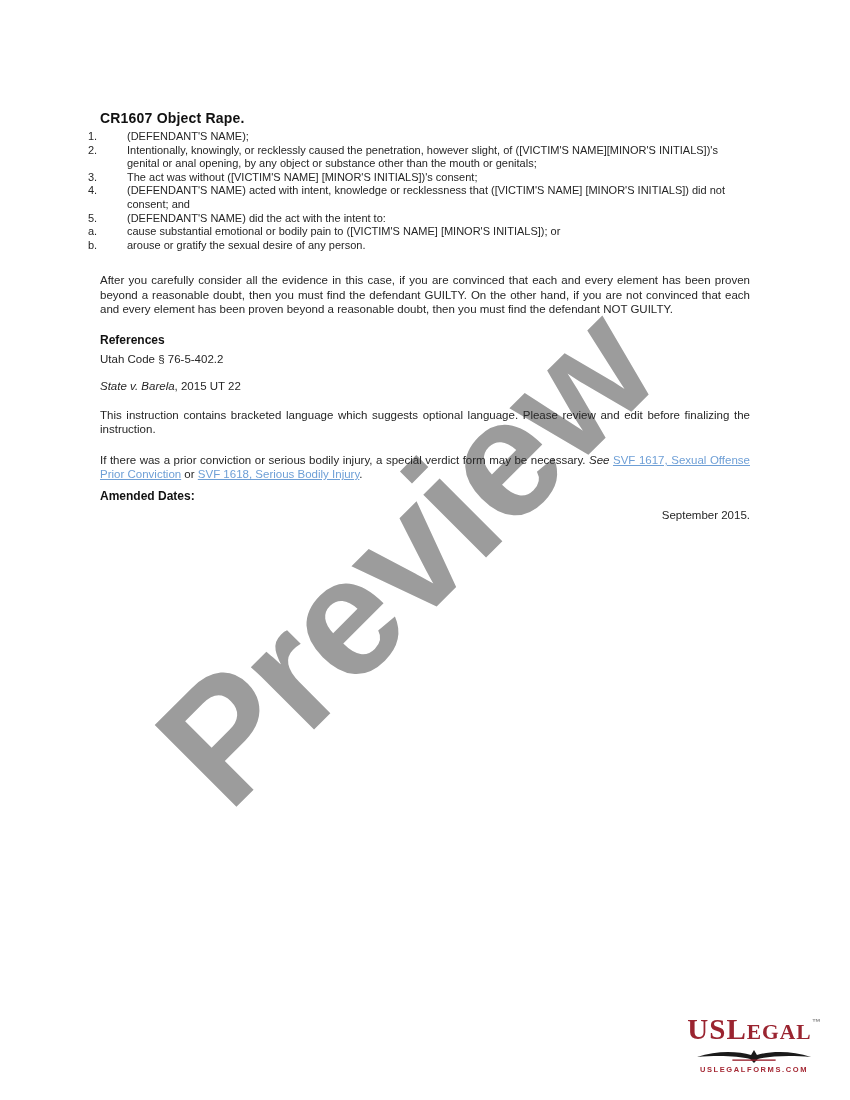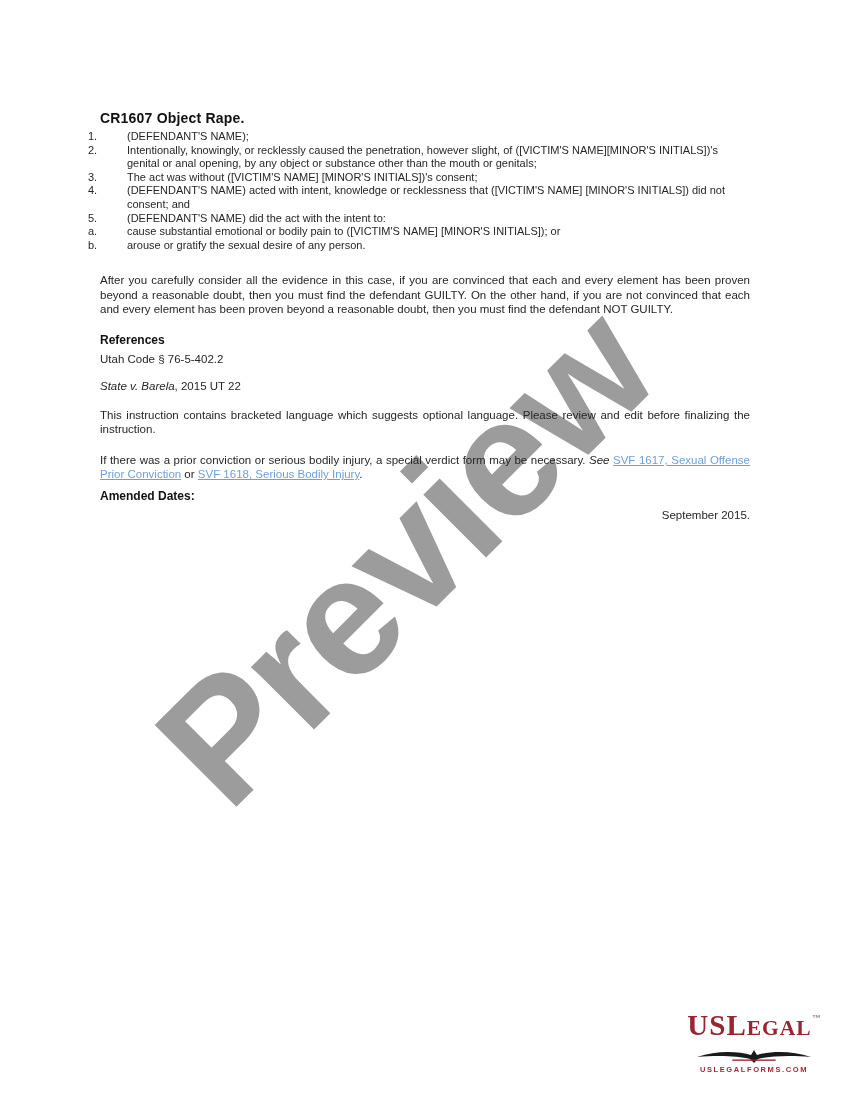--- a/index.html
+++ b/index.html
@@ -79,21 +79,21 @@
     bottom: 26px;
     width: 136px;
     text-align: center;
     z-index: 1;
   }
   .logo-word {
     font-family: "Liberation Serif", serif;
     font-weight: bold;
     color: #9a2430;
     font-size: 29px;
-    line-height: 37px;
+    line-height: 30px;
     letter-spacing: 1px;
     white-space: nowrap;
   }
   .logo-word .small { font-size: 21.5px; }
   .logo-word .tm {
     font-size: 9px;
     color: #8a8a8a;
     vertical-align: 14px;
     letter-spacing: 0;
     font-family: "Liberation Sans", sans-serif;

